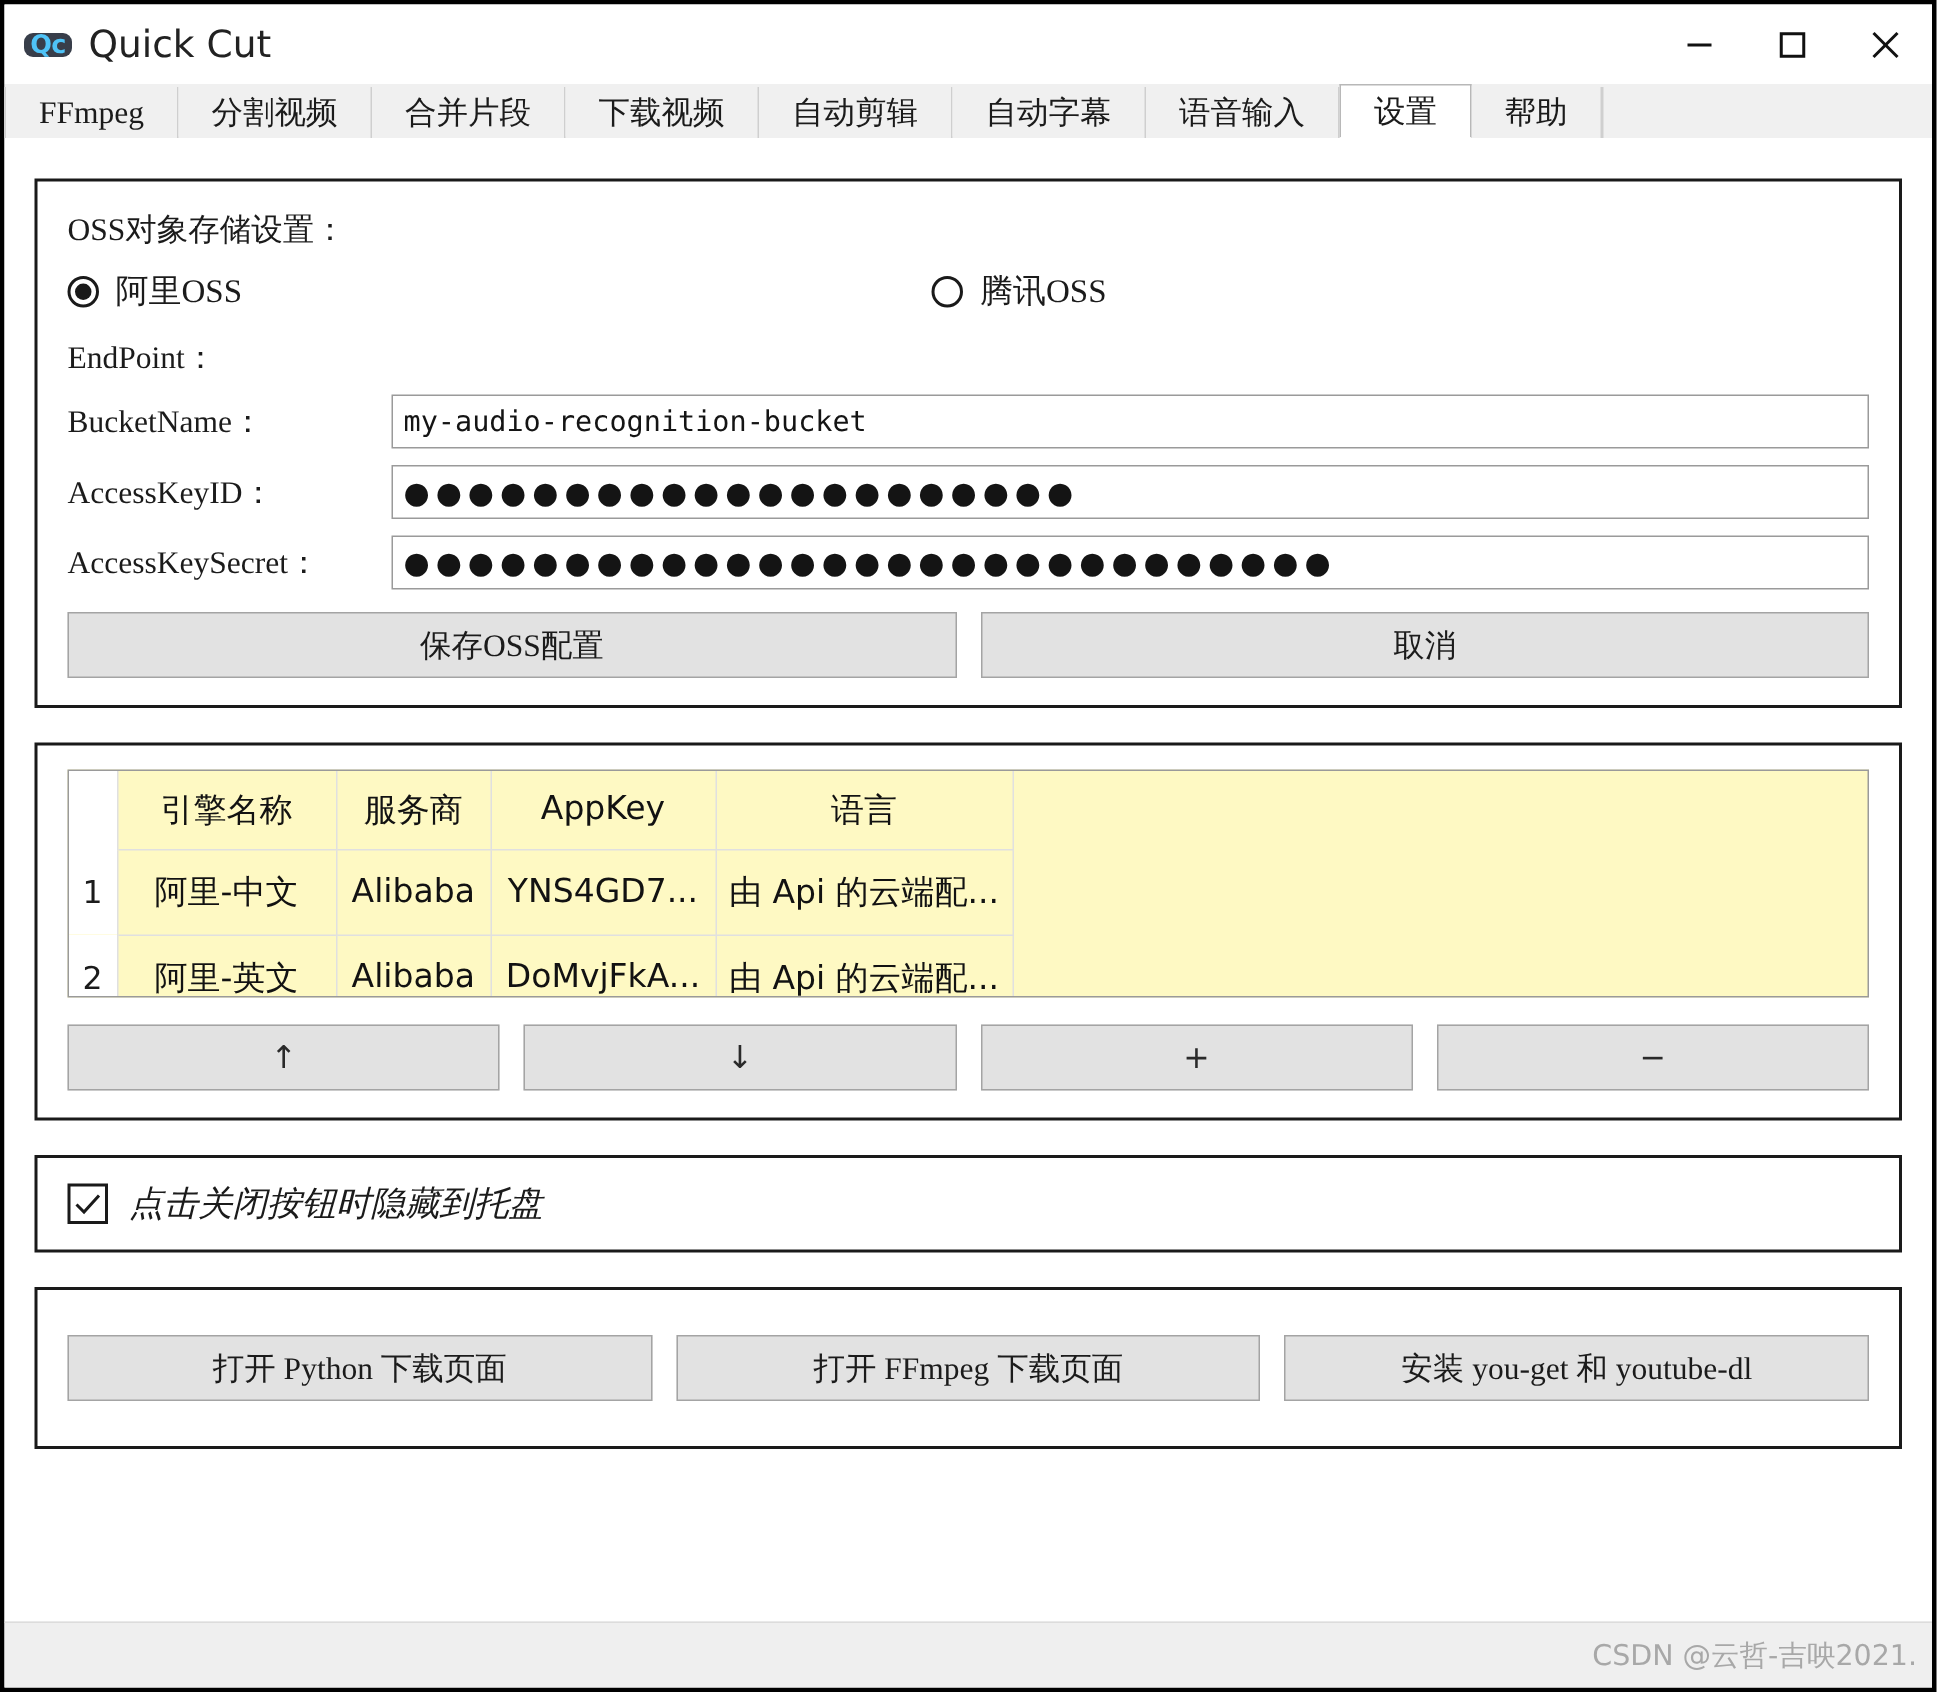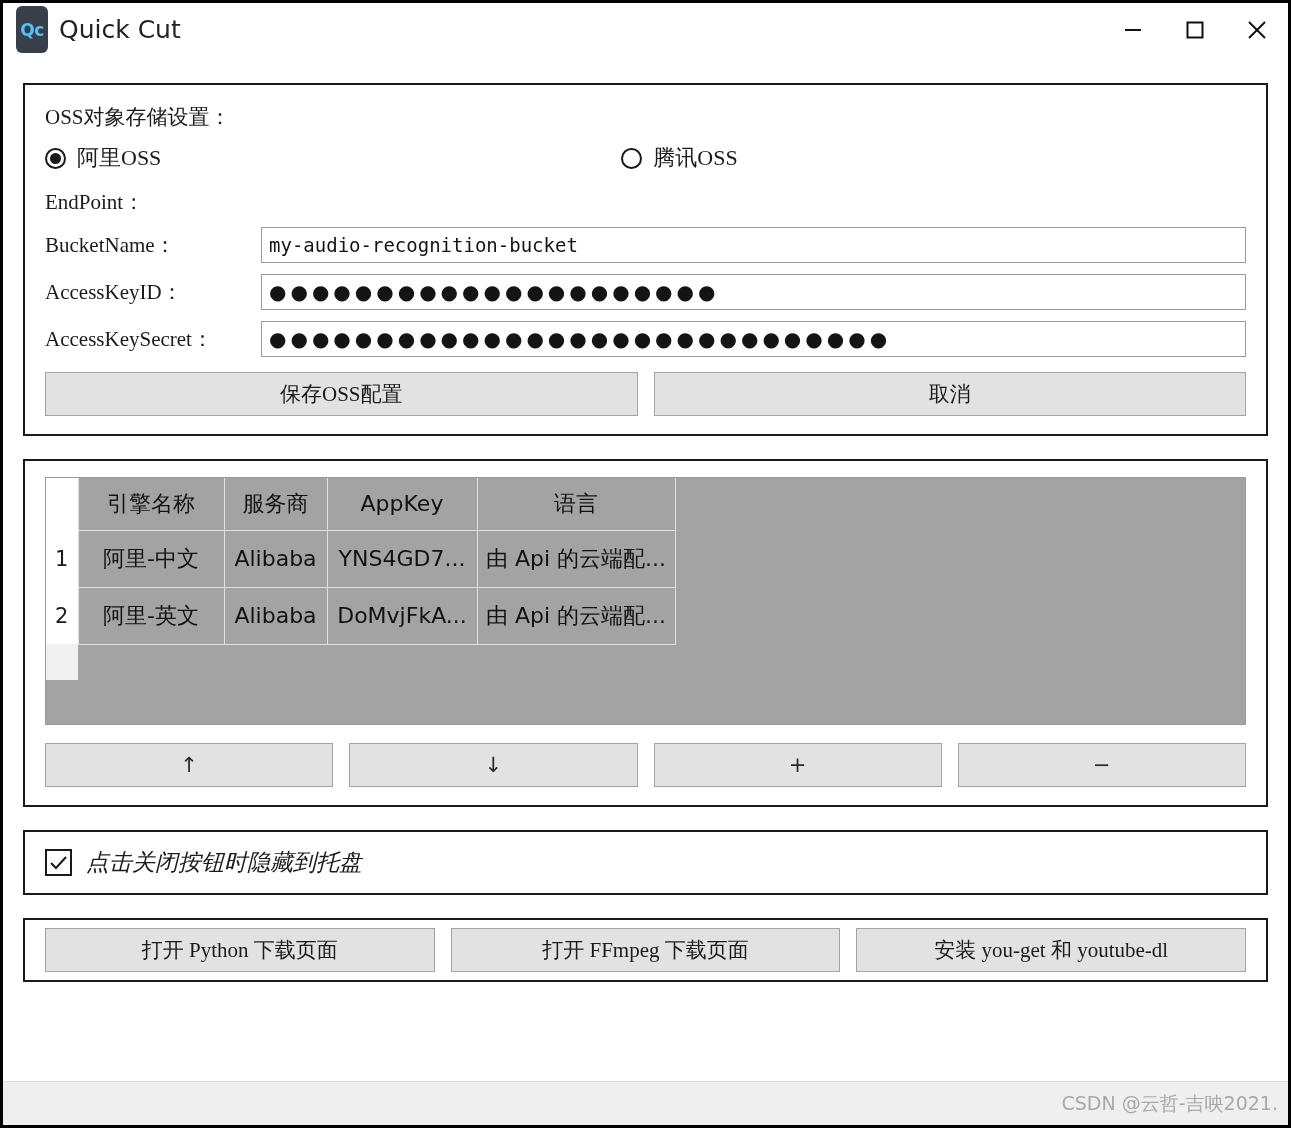--- a/index.html
+++ b/index.html
@@ -21,21 +21,21 @@
   }
 
   
   .titlebar {
     height: 53px; flex: 0 0 53px;
     display: flex; align-items: center;
     background: #ffffff;
     padding-left: 13px;
   }
   .app-icon {
-    width: 32px; height: 47px; border-radius: 6px;
+    width: 32px; height: 16px; border-radius: 6px;
     background: #383e4a;
     display: flex; align-items: center; justify-content: center;
     color: #4fc3f7;
     font-family: "DejaVu Sans", sans-serif;
     font-size: 17px; font-weight: bold;
     letter-spacing: -0.5px;
     flex: 0 0 auto;
   }
   .app-title {
     margin-left: 11px;
@@ -161,22 +161,22 @@
     display: flex; align-items: center; justify-content: center;
     font-size: 21px; color: #1b1b1b;
     font-family: "Liberation Serif", "DejaVu Serif", serif;
     white-space: nowrap;
   }
 
   
   .api-title { font-size: 22px; color: #1b1b1b; margin: 1px 0 11px 0; }
   .table-wrap {
     border: 1px solid #9a9a9a;
-    background: #a3a3a3;
-    height: 248px;
+    background: #fef9c3;
+    height: 152px;
     overflow: hidden;
   }
   table.api {
     border-collapse: collapse;
     table-layout: fixed;
     width: 100%;
     font-family: "DejaVu Sans", sans-serif;
   }
   table.api th, table.api td {
     font-weight: normal;
@@ -223,21 +223,21 @@
   .chk-row { display: flex; align-items: center; }
   .chk-box {
     width: 27px; height: 27px;
     border: 2px solid #1a1a1a; background: #ffffff;
     display: flex; align-items: center; justify-content: center;
     flex: 0 0 auto;
   }
   .chk-label { margin-left: 14px; font-size: 23px; color: #1b1b1b; white-space: nowrap; }
 
   
-  .bottom-group { padding: 8px 20px; margin-bottom: 0; }
+  .bottom-group { padding: 30px 20px; margin-bottom: 0; }
 
   
   .statusbar {
     flex: 0 0 44px; height: 44px;
     background: #efefef;
     border-top: 1px solid #dcdcdc;
     display: flex; align-items: center; justify-content: flex-end;
     padding-right: 10px;
   }
   .watermark {
@@ -270,20 +270,32 @@
       </div>
       <div class="win-btn">
         <svg width="28" height="28" viewBox="0 0 28 28">
           <line x1="6" y1="6" x2="22" y2="22" stroke="#111" stroke-width="2"></line>
           <line x1="22" y1="6" x2="6" y2="22" stroke="#111" stroke-width="2"></line>
         </svg>
       </div>
     </div>
   </div>
 
+  <div class="tabbar">
+    <div class="tab">FFmpeg</div>
+    <div class="tab">分割视频</div>
+    <div class="tab">合并片段</div>
+    <div class="tab">下载视频</div>
+    <div class="tab">自动剪辑</div>
+    <div class="tab">自动字幕</div>
+    <div class="tab">语音输入</div>
+    <div class="tab active">设置</div>
+    <div class="tab">帮助</div>
+    <div class="tabbar-filler"></div>
+  </div>
 
   <div class="content">
 
     <div class="groupbox">
       <div class="oss-title">OSS对象存储设置：</div>
 
       <div class="radio-row">
         <div class="radio-opt">
           <span class="radio-mark">
               <span class="dot"></span>

